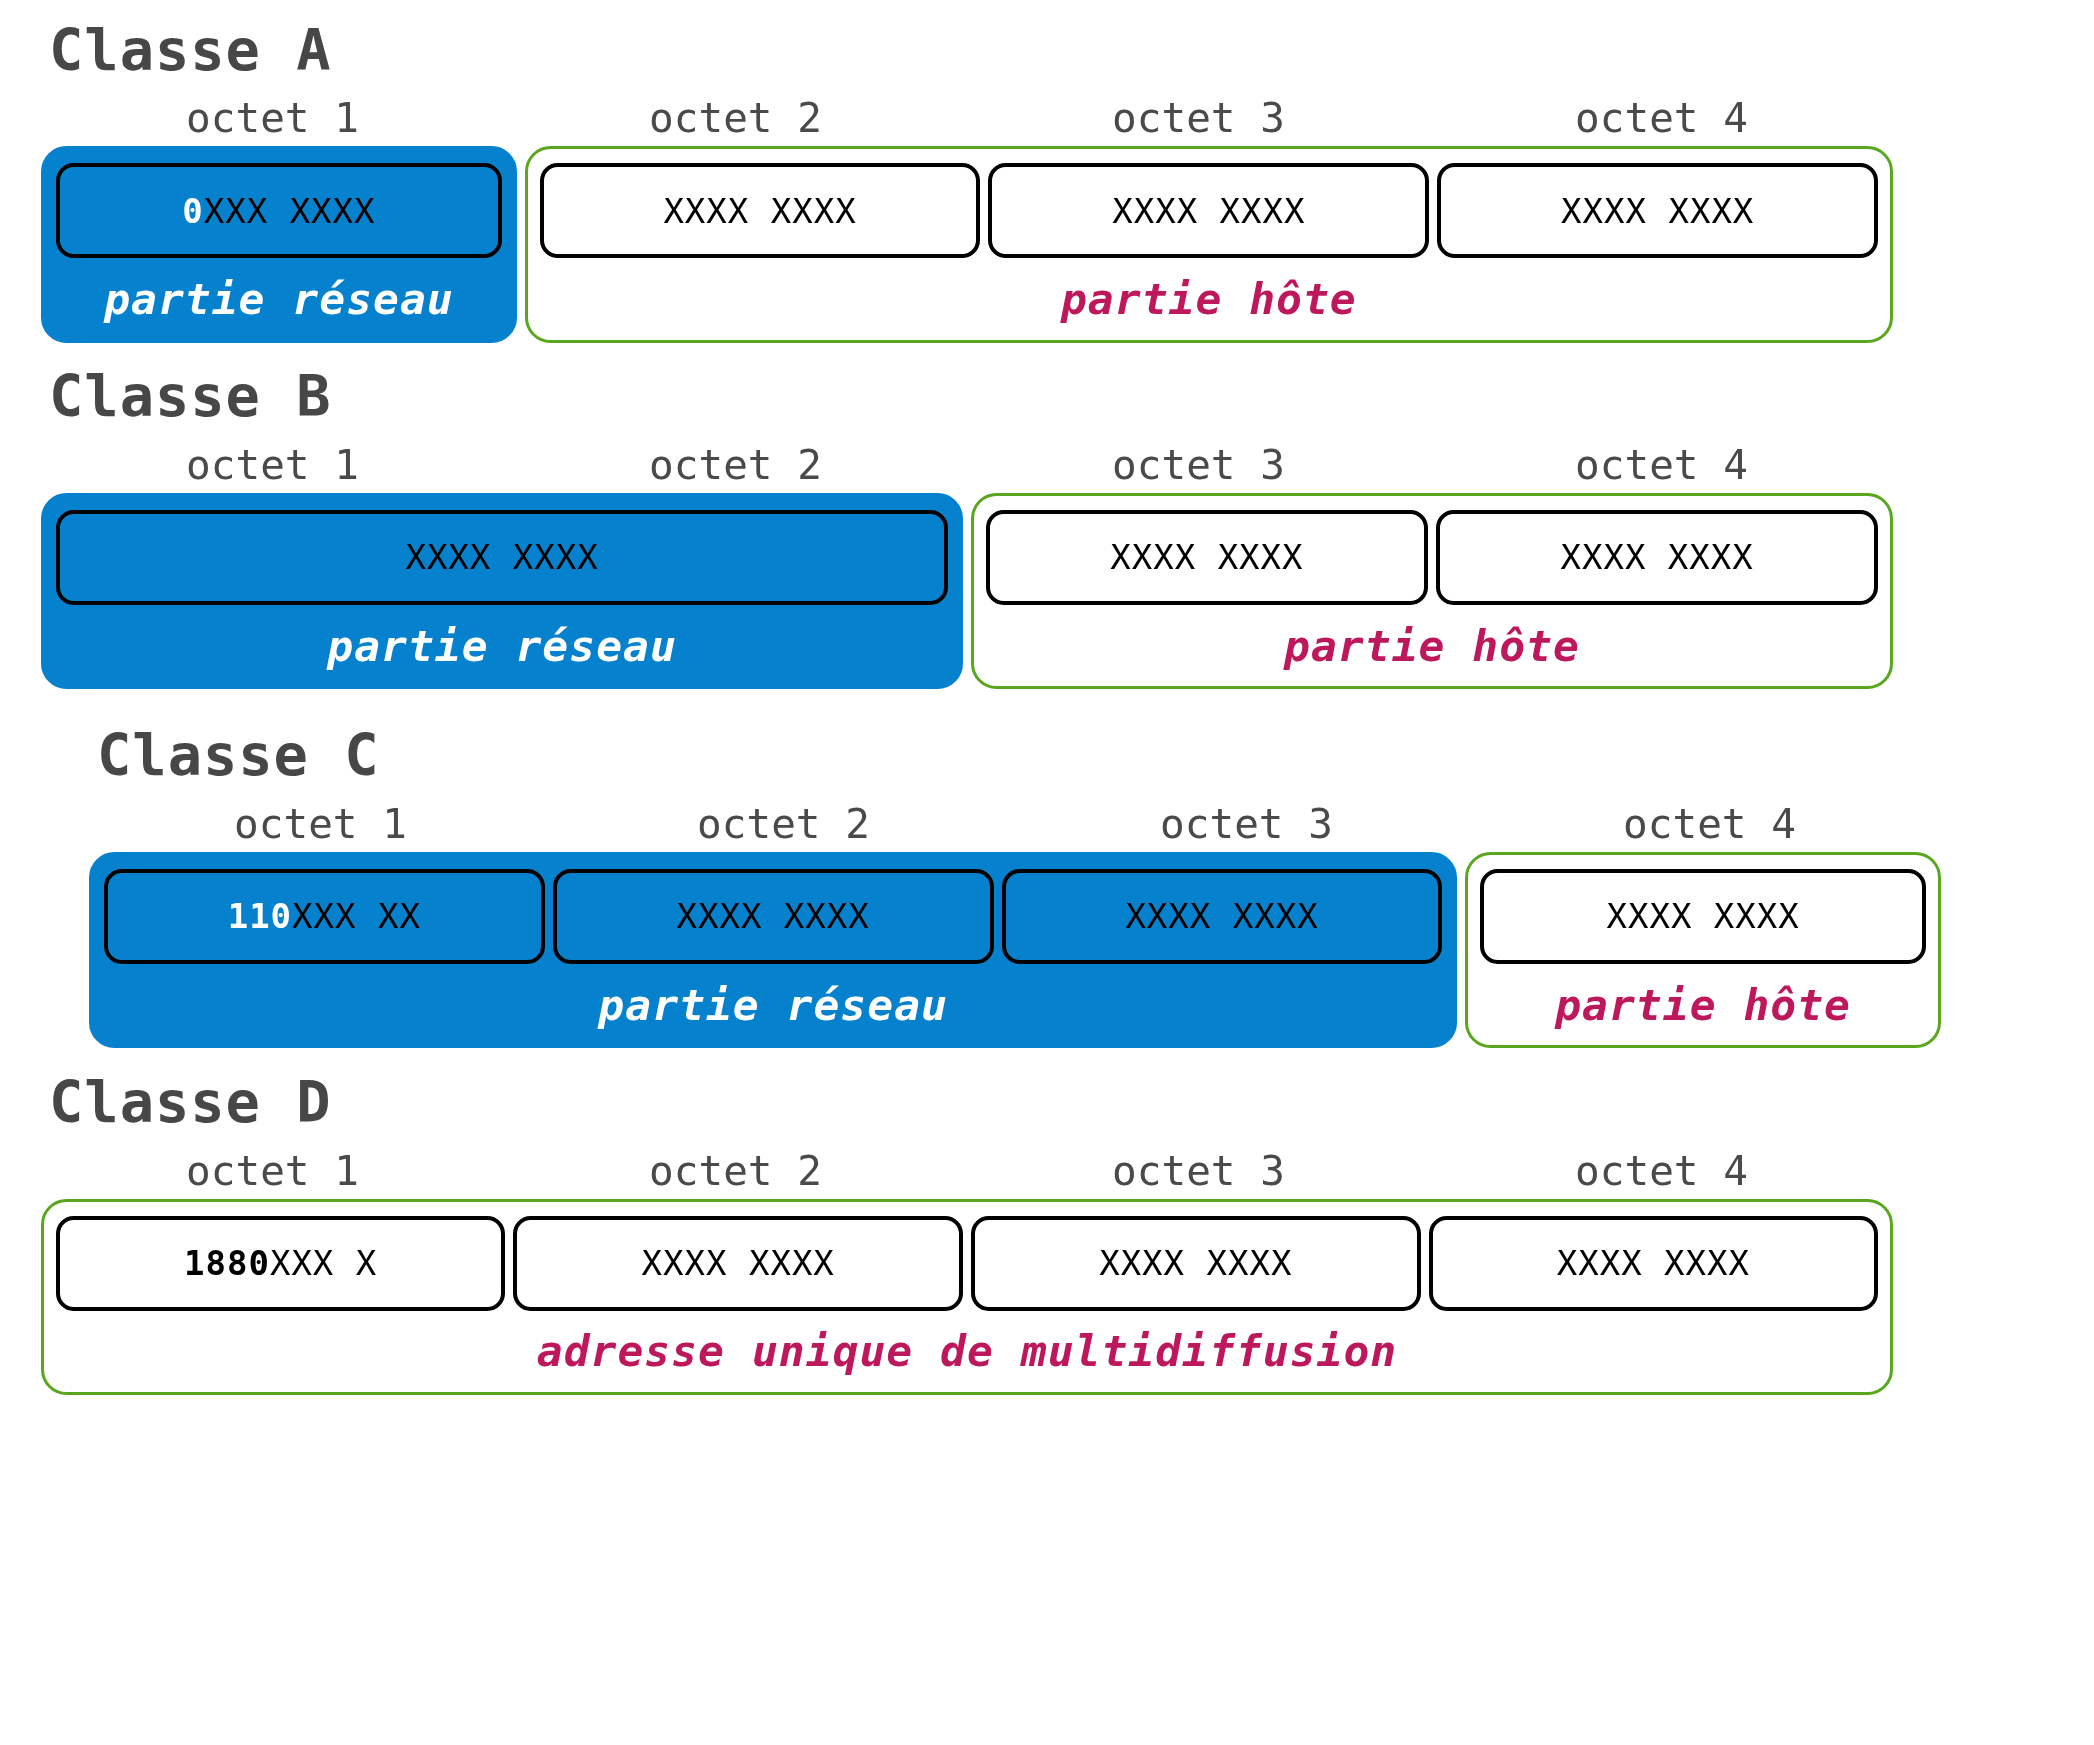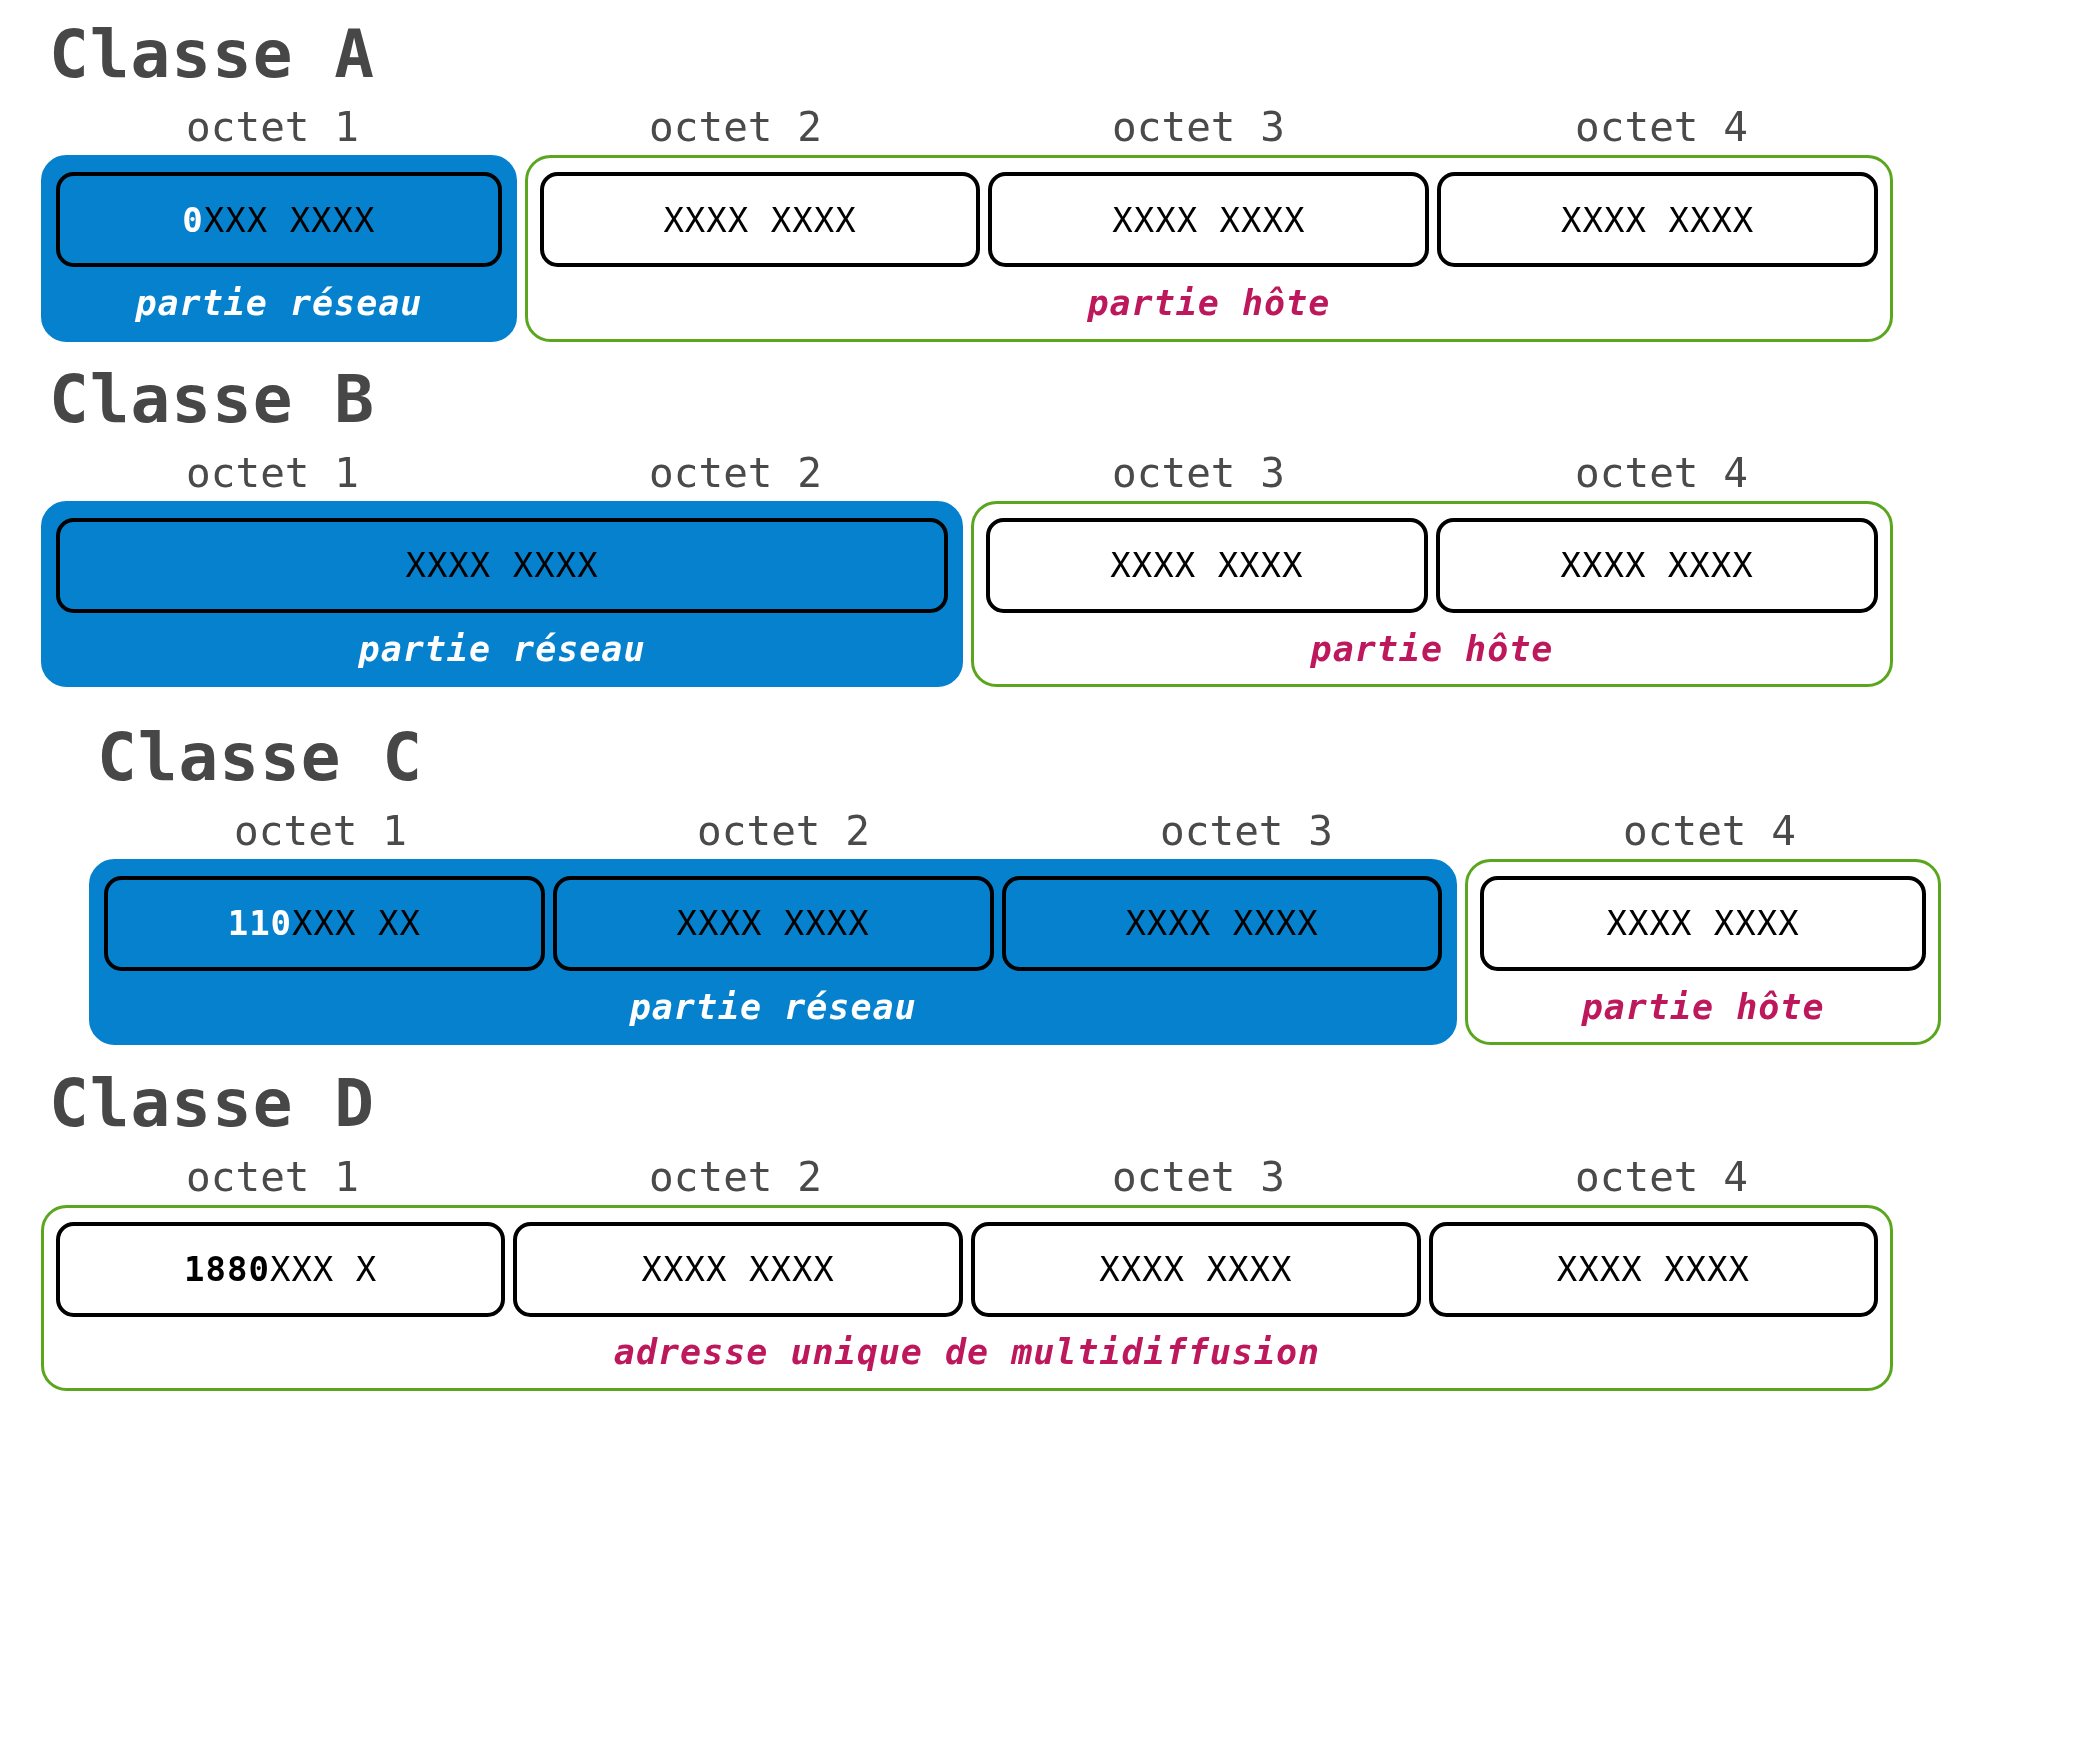--- a/index.html
+++ b/index.html
@@ -24,21 +24,21 @@
 
   
   .class-block {
     position: relative;
     width: 2094px;
   }
 
   .class-title {
     font-family: "DejaVu Sans Mono", monospace;
     font-weight: bold;
-    font-size: 66px;
+    font-size: 57px;
     color: #474747;
     letter-spacing: 1px;
     padding-left: 49px;
     line-height: 1.0;
     margin: 0;
   }
 
   
   .octet-heads {
     display: flex;
@@ -121,21 +121,21 @@
   .bits .pfx-dark {
     font-weight: bold;
     color: #000000;
   }
 
   .region-label {
     text-align: center;
     font-family: "DejaVu Sans Mono", monospace;
     font-style: italic;
     font-weight: bold;
-    font-size: 35px;
+    font-size: 43px;
     letter-spacing: 1px;
     padding-top: 15.8px;
     padding-bottom: 5.9px;
     white-space: nowrap;
   }
   .region.network .region-label { color: #ffffff; }
   .region.host .region-label,
   .region.multicast .region-label { color: #be185d; }
 
   

